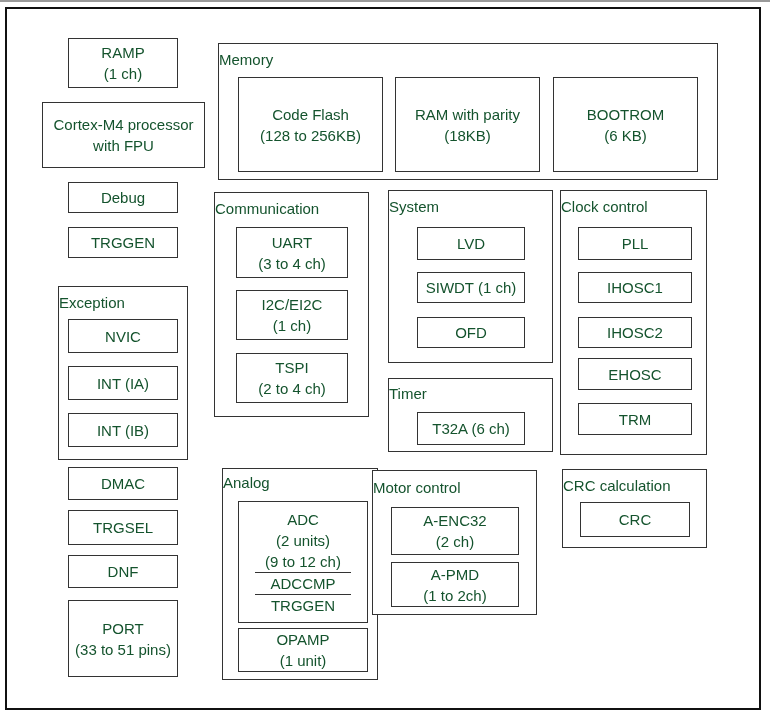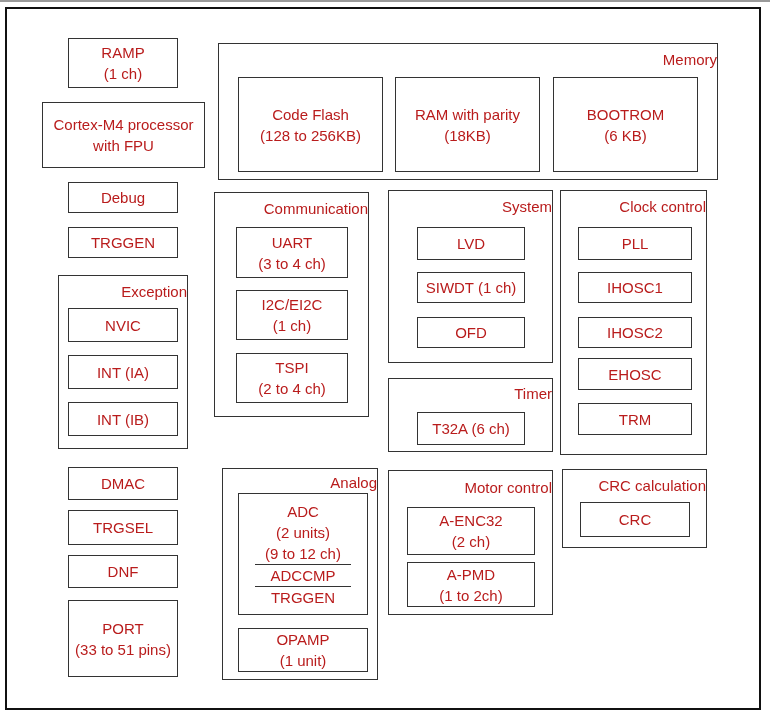--- a/index.html
+++ b/index.html
@@ -1,52 +1,52 @@
 <!DOCTYPE html>
 <html><head>
 <meta charset="utf-8">
 <style>
   html,body{margin:0;padding:0;background:#ffffff;}
   .page{
     position:relative;width:770px;height:717px;background:#ffffff;
     font-family:"Liberation Sans","DejaVu Sans",sans-serif;
-    font-size:15px;color:#b91c1c;overflow:hidden;
+    font-size:15px;color:#14532d;overflow:hidden;
   }
   *{box-sizing:border-box;}
   .top-line{position:absolute;left:0;top:0;width:770px;height:2px;background:#9a9a9a;}
   .frame{position:absolute;left:5px;top:7px;width:756px;height:703px;border:2px solid #111;}
   .box{
     position:absolute;border:1px solid #333;background:#fff;
     display:flex;align-items:center;justify-content:center;
     text-align:center;white-space:pre-line;line-height:21px;
   }
   .group{position:absolute;border:1.5px solid #333;background:#fff;}
-  .group-label{position:absolute;left:0;right:0;text-align:right;line-height:18px;}
-  .composite{flex-direction:column;align-items:stretch;padding:16px;}
+  .group-label{position:absolute;left:0;right:0;text-align:left;line-height:18px;}
+  .composite{flex-direction:column;align-items:stretch;padding:16px;margin-top:8px;}
   .cell{display:flex;align-items:center;justify-content:center;text-align:center;white-space:pre-line;line-height:21px;}
   .cell + .cell{border-top:1px solid #333;}
 </style>
 </head>
 <body>
 
 <div class="page">
   <div class="top-line"></div>
   <div class="frame"></div>
 
   <div class="box" style="left:68px;top:38px;width:110px;height:50px">RAMP
 (1 ch)</div>
 
   <div class="box" style="left:42px;top:102px;width:163px;height:66px">Cortex-M4 processor
 with FPU</div>
 
   <div class="box" style="left:68px;top:182px;width:110px;height:31px">Debug</div>
 
   <div class="box" style="left:68px;top:227px;width:110px;height:31px">TRGGEN</div>
 
-  <div class="group" style="left:58px;top:275px;width:130px;height:174px">
+  <div class="group" style="left:58px;top:286px;width:130px;height:174px">
     <div class="group-label" style="top:7px">Exception</div>
     <div class="box" style="left:9px;top:79px;width:110px;height:34px">INT (IA)</div>
     <div class="box" style="left:9px;top:32px;width:110px;height:34px">NVIC</div>
     <div class="box" style="left:9px;top:126px;width:110px;height:34px">INT (IB)</div>
   </div>
 
   <div class="box" style="left:68px;top:467px;width:110px;height:33px">DMAC</div>
 
   <div class="box" style="left:68px;top:555px;width:110px;height:33px">DNF</div>
 
@@ -102,21 +102,21 @@
       <div class="cell" style="height:69px">ADC
 (2 units)
 (9 to 12 ch)</div>
       <div class="cell" style="height:24px">ADCCMP</div>
       <div class="cell" style="height:27px">TRGGEN</div>
     </div>
     <div class="box" style="left:15px;top:159px;width:130px;height:44px">OPAMP
 (1 unit)</div>
   </div>
 
-  <div class="group" style="left:388px;top:470px;width:165px;height:145px">
+  <div class="group" style="left:372px;top:470px;width:165px;height:145px">
     <div class="group-label" style="top:8px">Motor control</div>
     <div class="box" style="left:18px;top:36px;width:128px;height:48px">A-ENC32
 (2 ch)</div>
     <div class="box" style="left:18px;top:91px;width:128px;height:45px">A-PMD
 (1 to 2ch)</div>
   </div>
 
   <div class="group" style="left:562px;top:469px;width:145px;height:79px">
     <div class="group-label" style="top:7px">CRC calculation</div>
     <div class="box" style="left:17px;top:32px;width:110px;height:35px">CRC</div>

